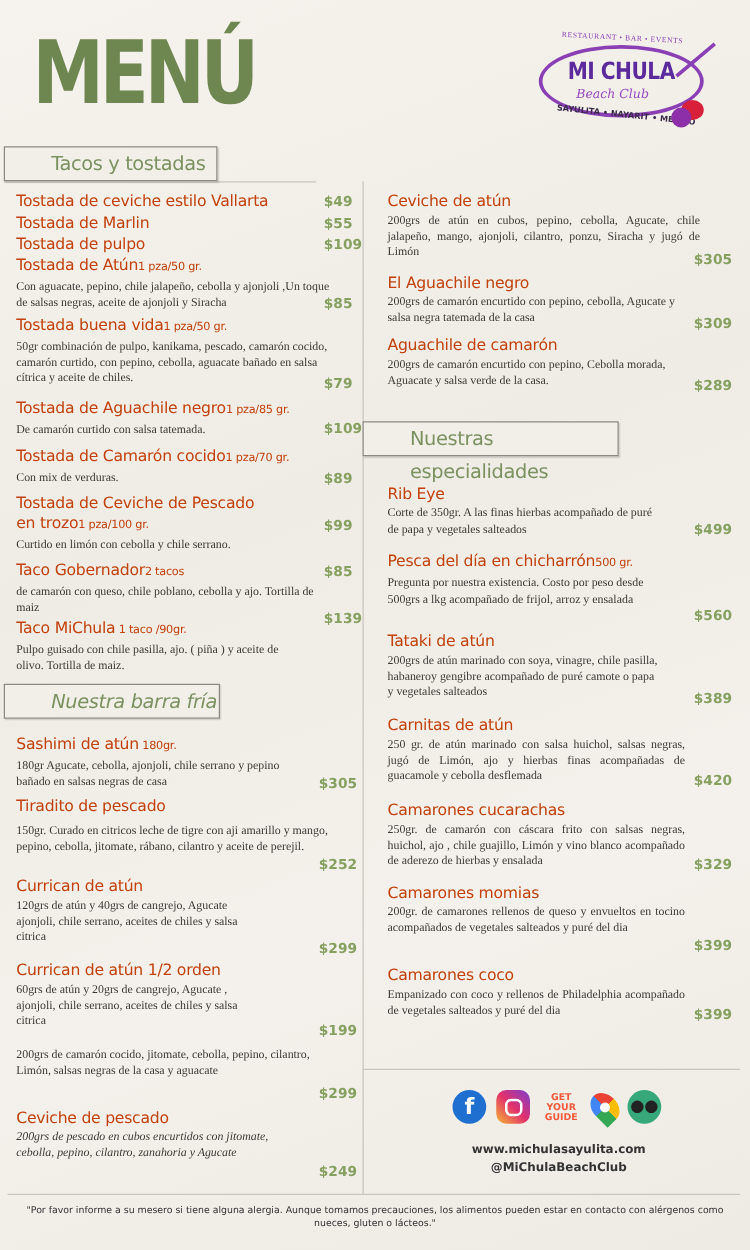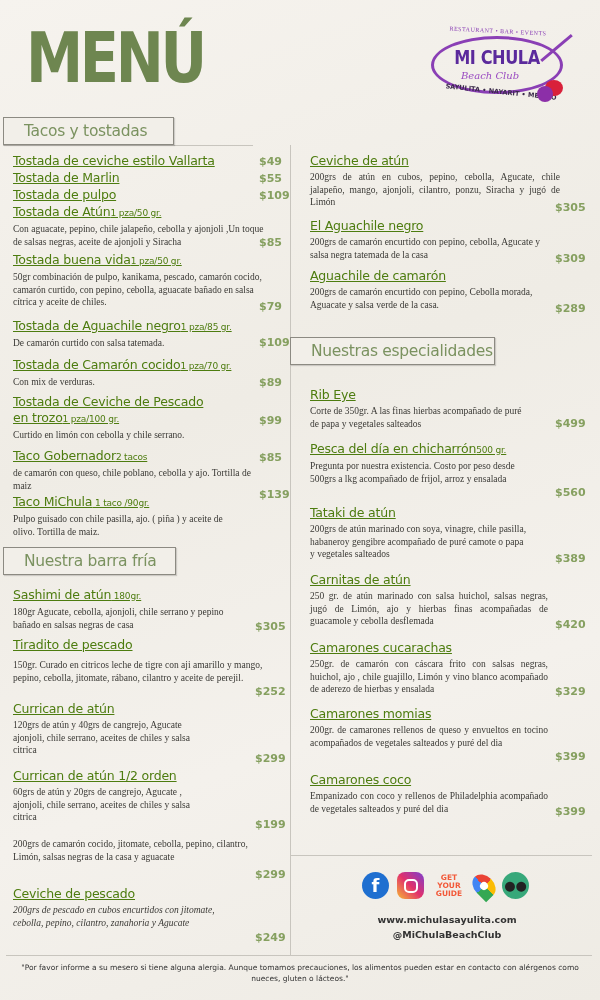--- a/index.html
+++ b/index.html
@@ -45,29 +45,29 @@
     position: absolute; left: 130px; top: 6px; width: 3px; height: 40px;
     background: #8a3fb5; transform: rotate(50deg);
   }
   .logo .flower1 { position: absolute; left: 120px; top: 58px; width: 18px; height: 16px; border-radius: 50%; background: #d9203a; }
   .logo .flower2 { position: absolute; left: 112px; top: 64px; width: 16px; height: 16px; border-radius: 50%; background: #8c2fa8; }
 
   .sec-head {
     position: absolute; height: 28px; border: 1px solid #8c8a82;
     background: #f2efe9; color: #7b9260;
     font-family: "DejaVu Sans", sans-serif; font-size: 15.5px;
-    padding-left: 20px; line-height: 26px; letter-spacing: -0.3px;
+    padding-left: 37px; line-height: 26px; letter-spacing: -0.3px;
     box-shadow: 1px 1px 1px rgba(0,0,0,0.15);
   }
   .panel-line { position: absolute; background: #c8c5be; }
 
   .item { position: absolute; }
   .item .name {
-    font-family: "DejaVu Sans", sans-serif; font-size: 12.5px; color: #4d7c0f;
-    line-height: 16px; letter-spacing: -0.2px; text-decoration: underline;
+    font-family: "DejaVu Sans", sans-serif; font-size: 12.5px; color: #c2410c;
+    line-height: 16px; letter-spacing: -0.2px;
   }
   .item .name .portion { font-size: 9px; }
   .item .desc {
     font-size: 9.5px; line-height: 12.5px; color: #3a3935; margin-top: 2px;
   }
   .price {
     position: absolute; font-family: "DejaVu Sans", sans-serif; font-weight: bold;
     font-size: 11px; color: #86a060;
   }
 
@@ -99,21 +99,21 @@
   <div class="flower1"></div>
   <div class="flower2"></div>
 </div>
 
 <div class="panel-line" style="left:3px;top:145px;width:250px;height:1px;"></div>
 <div class="panel-line" style="left:290px;top:145px;width:1px;height:810px;"></div>
 <div class="panel-line" style="left:290px;top:855px;width:302px;height:1px;"></div>
 <div class="panel-line" style="left:6px;top:955px;width:586px;height:1px;"></div>
 
 <div class="sec-head" style="left:3px;top:117px;width:171px;">Tacos y tostadas</div>
-<div class="sec-head" style="left:3px;top:547px;width:173px;">Nuestra barra fría</div>
+<div class="sec-head" style="left:3px;top:547px;width:173px;font-style:italic;">Nuestra barra fría</div>
 <div class="sec-head" style="left:290px;top:337px;width:205px;">Nuestras especialidades</div>
 
 <div class="item" style="left:13px;top:153px;width:270px;">
   <div class="name"><span>Tostada de ceviche estilo Vallarta</span></div>
 </div>
 <div class="price" style="left:259px;top:155px;">$49</div>
 
 <div class="item" style="left:13px;top:170px;width:270px;">
   <div class="name"><span>Tostada de Marlin</span></div>
 </div>

